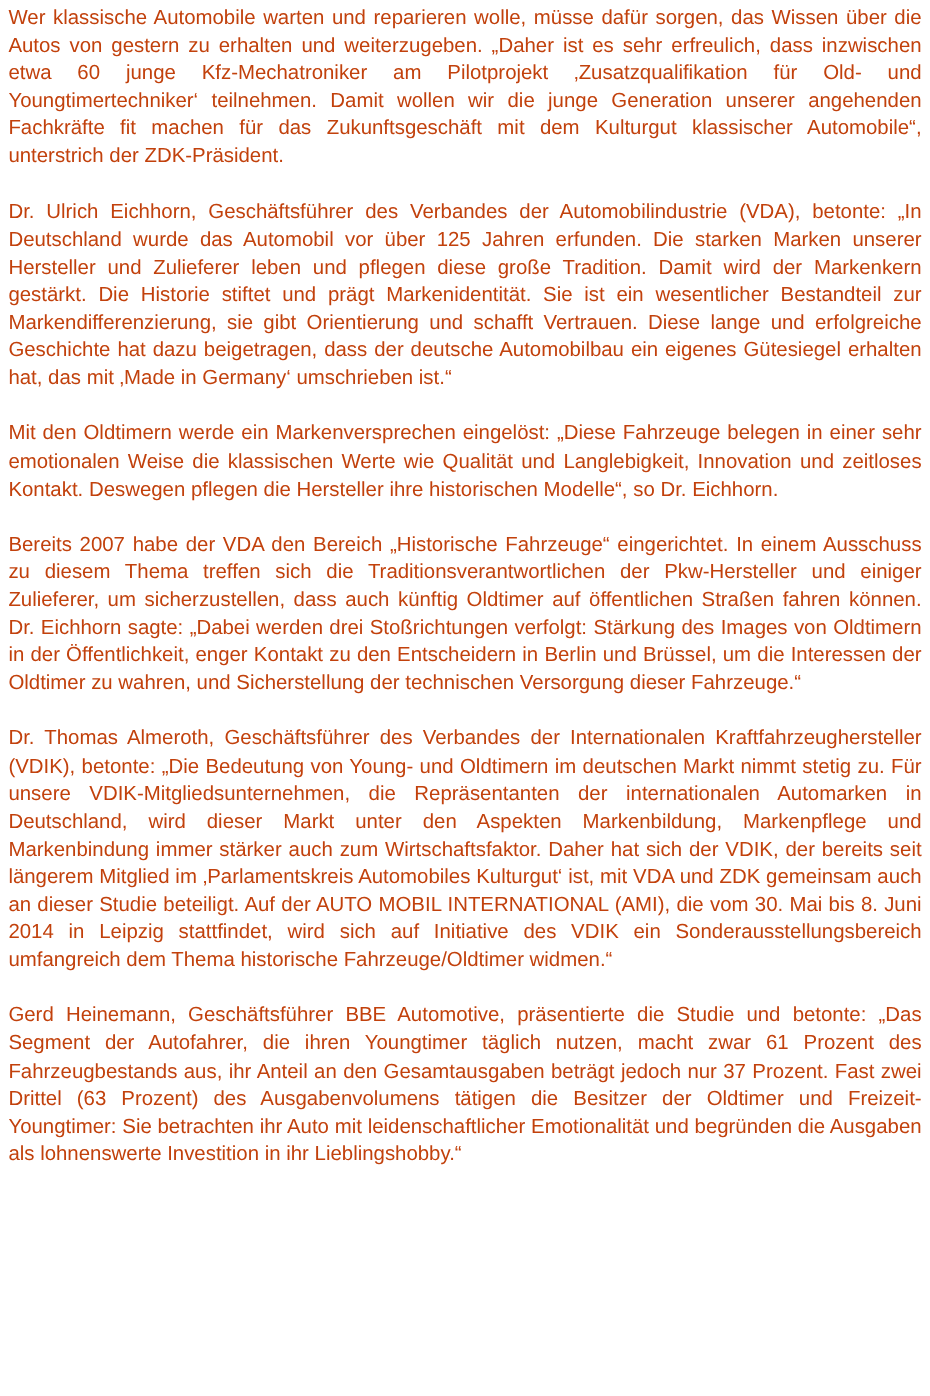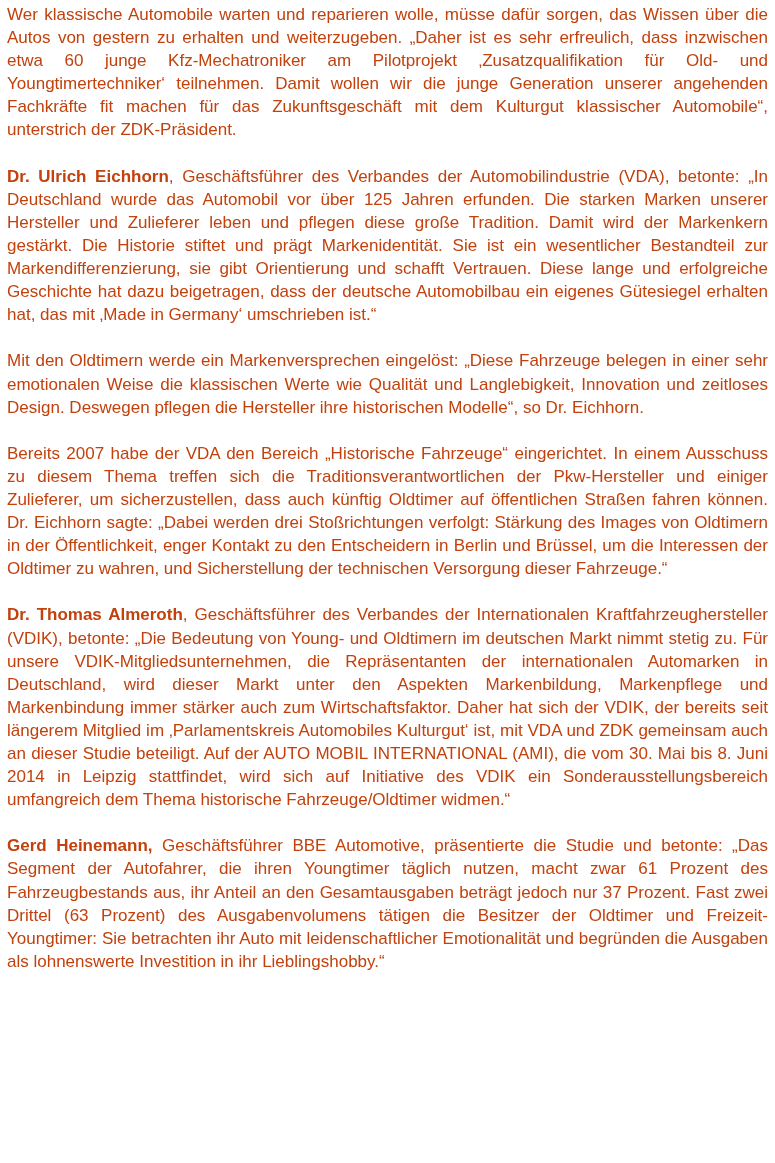--- a/index.html
+++ b/index.html
@@ -26,33 +26,33 @@
     -webkit-hyphens: none;
   }
   .para {
     margin: 0 0 23.1px 0;
     text-align: justify;
   }
   .para:last-child {
     margin-bottom: 15px;
   }
   .lead {
-    font-weight: bold;
+    font-weight: normal;
   }
 </style>
 </head>
 <body>
 
 <div class="page">
 
   <p class="para"><span class="lead"></span><span>Wer klassische Automobile warten und reparieren wolle, müsse dafür sorgen, das Wissen über die Autos von gestern zu erhalten und weiterzugeben. „Daher ist es sehr erfreulich, dass inzwischen etwa 60 junge Kfz-Mechatroniker am Pilotprojekt ‚Zusatzqualifikation für Old- und Youngtimertechniker‘ teilnehmen. Damit wollen wir die junge Generation unserer angehenden Fachkräfte fit machen für das Zukunftsgeschäft mit dem Kulturgut klassischer Automobile“, unterstrich der ZDK-Präsident.</span></p>
 
   <p class="para"><span class="lead">Dr. Ulrich Eichhorn</span><span>, Geschäftsführer des Verbandes der Automobilindustrie (VDA), betonte: „In Deutschland wurde das Automobil vor über 125 Jahren erfunden. Die starken Marken unserer Hersteller und Zulieferer leben und pflegen diese große Tradition. Damit wird der Markenkern gestärkt. Die Historie stiftet und prägt Markenidentität. Sie ist ein wesentlicher Bestandteil zur Markendifferenzierung, sie gibt Orientierung und schafft Vertrauen. Diese lange und erfolgreiche Geschichte hat dazu beigetragen, dass der deutsche Automobilbau ein eigenes Gütesiegel erhalten hat, das mit ‚Made in Germany‘ umschrieben ist.“</span></p>
 
-  <p class="para"><span class="lead"></span><span>Mit den Oldtimern werde ein Markenversprechen eingelöst: „Diese Fahrzeuge belegen in einer sehr emotionalen Weise die klassischen Werte wie Qualität und Langlebigkeit, Innovation und zeitloses Design. Deswegen pflegen die Hersteller ihre historischen Modelle“, so Dr. Eichhorn.</span></p>
+  <p class="para"><span class="lead"></span><span>Mit den Oldtimern werde ein Markenversprechen eingelöst: „Diese Fahrzeuge belegen in einer sehr emotionalen Weise die klassischen Werte wie Qualität und Langlebigkeit, Innovation und zeitloses Kontakt. Deswegen pflegen die Hersteller ihre historischen Modelle“, so Dr. Eichhorn.</span></p>
 
   <p class="para"><span class="lead"></span><span>Bereits 2007 habe der VDA den Bereich „Historische Fahrzeuge“ eingerichtet. In einem Ausschuss zu diesem Thema treffen sich die Traditionsverantwortlichen der Pkw-Hersteller und einiger Zulieferer, um sicherzustellen, dass auch künftig Oldtimer auf öffentlichen Straßen fahren können. Dr. Eichhorn sagte: „Dabei werden drei Stoßrichtungen verfolgt: Stärkung des Images von Oldtimern in der Öffentlichkeit, enger Kontakt zu den Entscheidern in Berlin und Brüssel, um die Interessen der Oldtimer zu wahren, und Sicherstellung der technischen Versorgung dieser Fahrzeuge.“</span></p>
 
   <p class="para"><span class="lead">Dr. Thomas Almeroth</span><span>, Geschäftsführer des Verbandes der Internationalen Kraftfahrzeughersteller (VDIK), betonte: „Die Bedeutung von Young- und Oldtimern im deutschen Markt nimmt stetig zu. Für unsere VDIK-Mitgliedsunternehmen, die Repräsentanten der internationalen Automarken in Deutschland, wird dieser Markt unter den Aspekten Markenbildung, Markenpflege und Markenbindung immer stärker auch zum Wirtschaftsfaktor. Daher hat sich der VDIK, der bereits seit längerem Mitglied im ‚Parlamentskreis Automobiles Kulturgut‘ ist, mit VDA und ZDK gemeinsam auch an dieser Studie beteiligt. Auf der AUTO MOBIL INTERNATIONAL (AMI), die vom 30. Mai bis 8. Juni 2014 in Leipzig stattfindet, wird sich auf Initiative des VDIK ein Sonderausstellungsbereich umfangreich dem Thema historische Fahrzeuge/Oldtimer widmen.“</span></p>
 
   <p class="para"><span class="lead">Gerd Heinemann,</span><span> Geschäftsführer BBE Automotive, präsentierte die Studie und betonte: „Das Segment der Autofahrer, die ihren Youngtimer täglich nutzen, macht zwar 61 Prozent des Fahrzeugbestands aus, ihr Anteil an den Gesamtausgaben beträgt jedoch nur 37 Prozent. Fast zwei Drittel (63 Prozent) des Ausgabenvolumens tätigen die Besitzer der Oldtimer und Freizeit-Youngtimer: Sie betrachten ihr Auto mit leidenschaftlicher Emotionalität und begründen die Ausgaben als lohnenswerte Investition in ihr Lieblingshobby.“</span></p>
 
 </div>
 
 </body></html>

